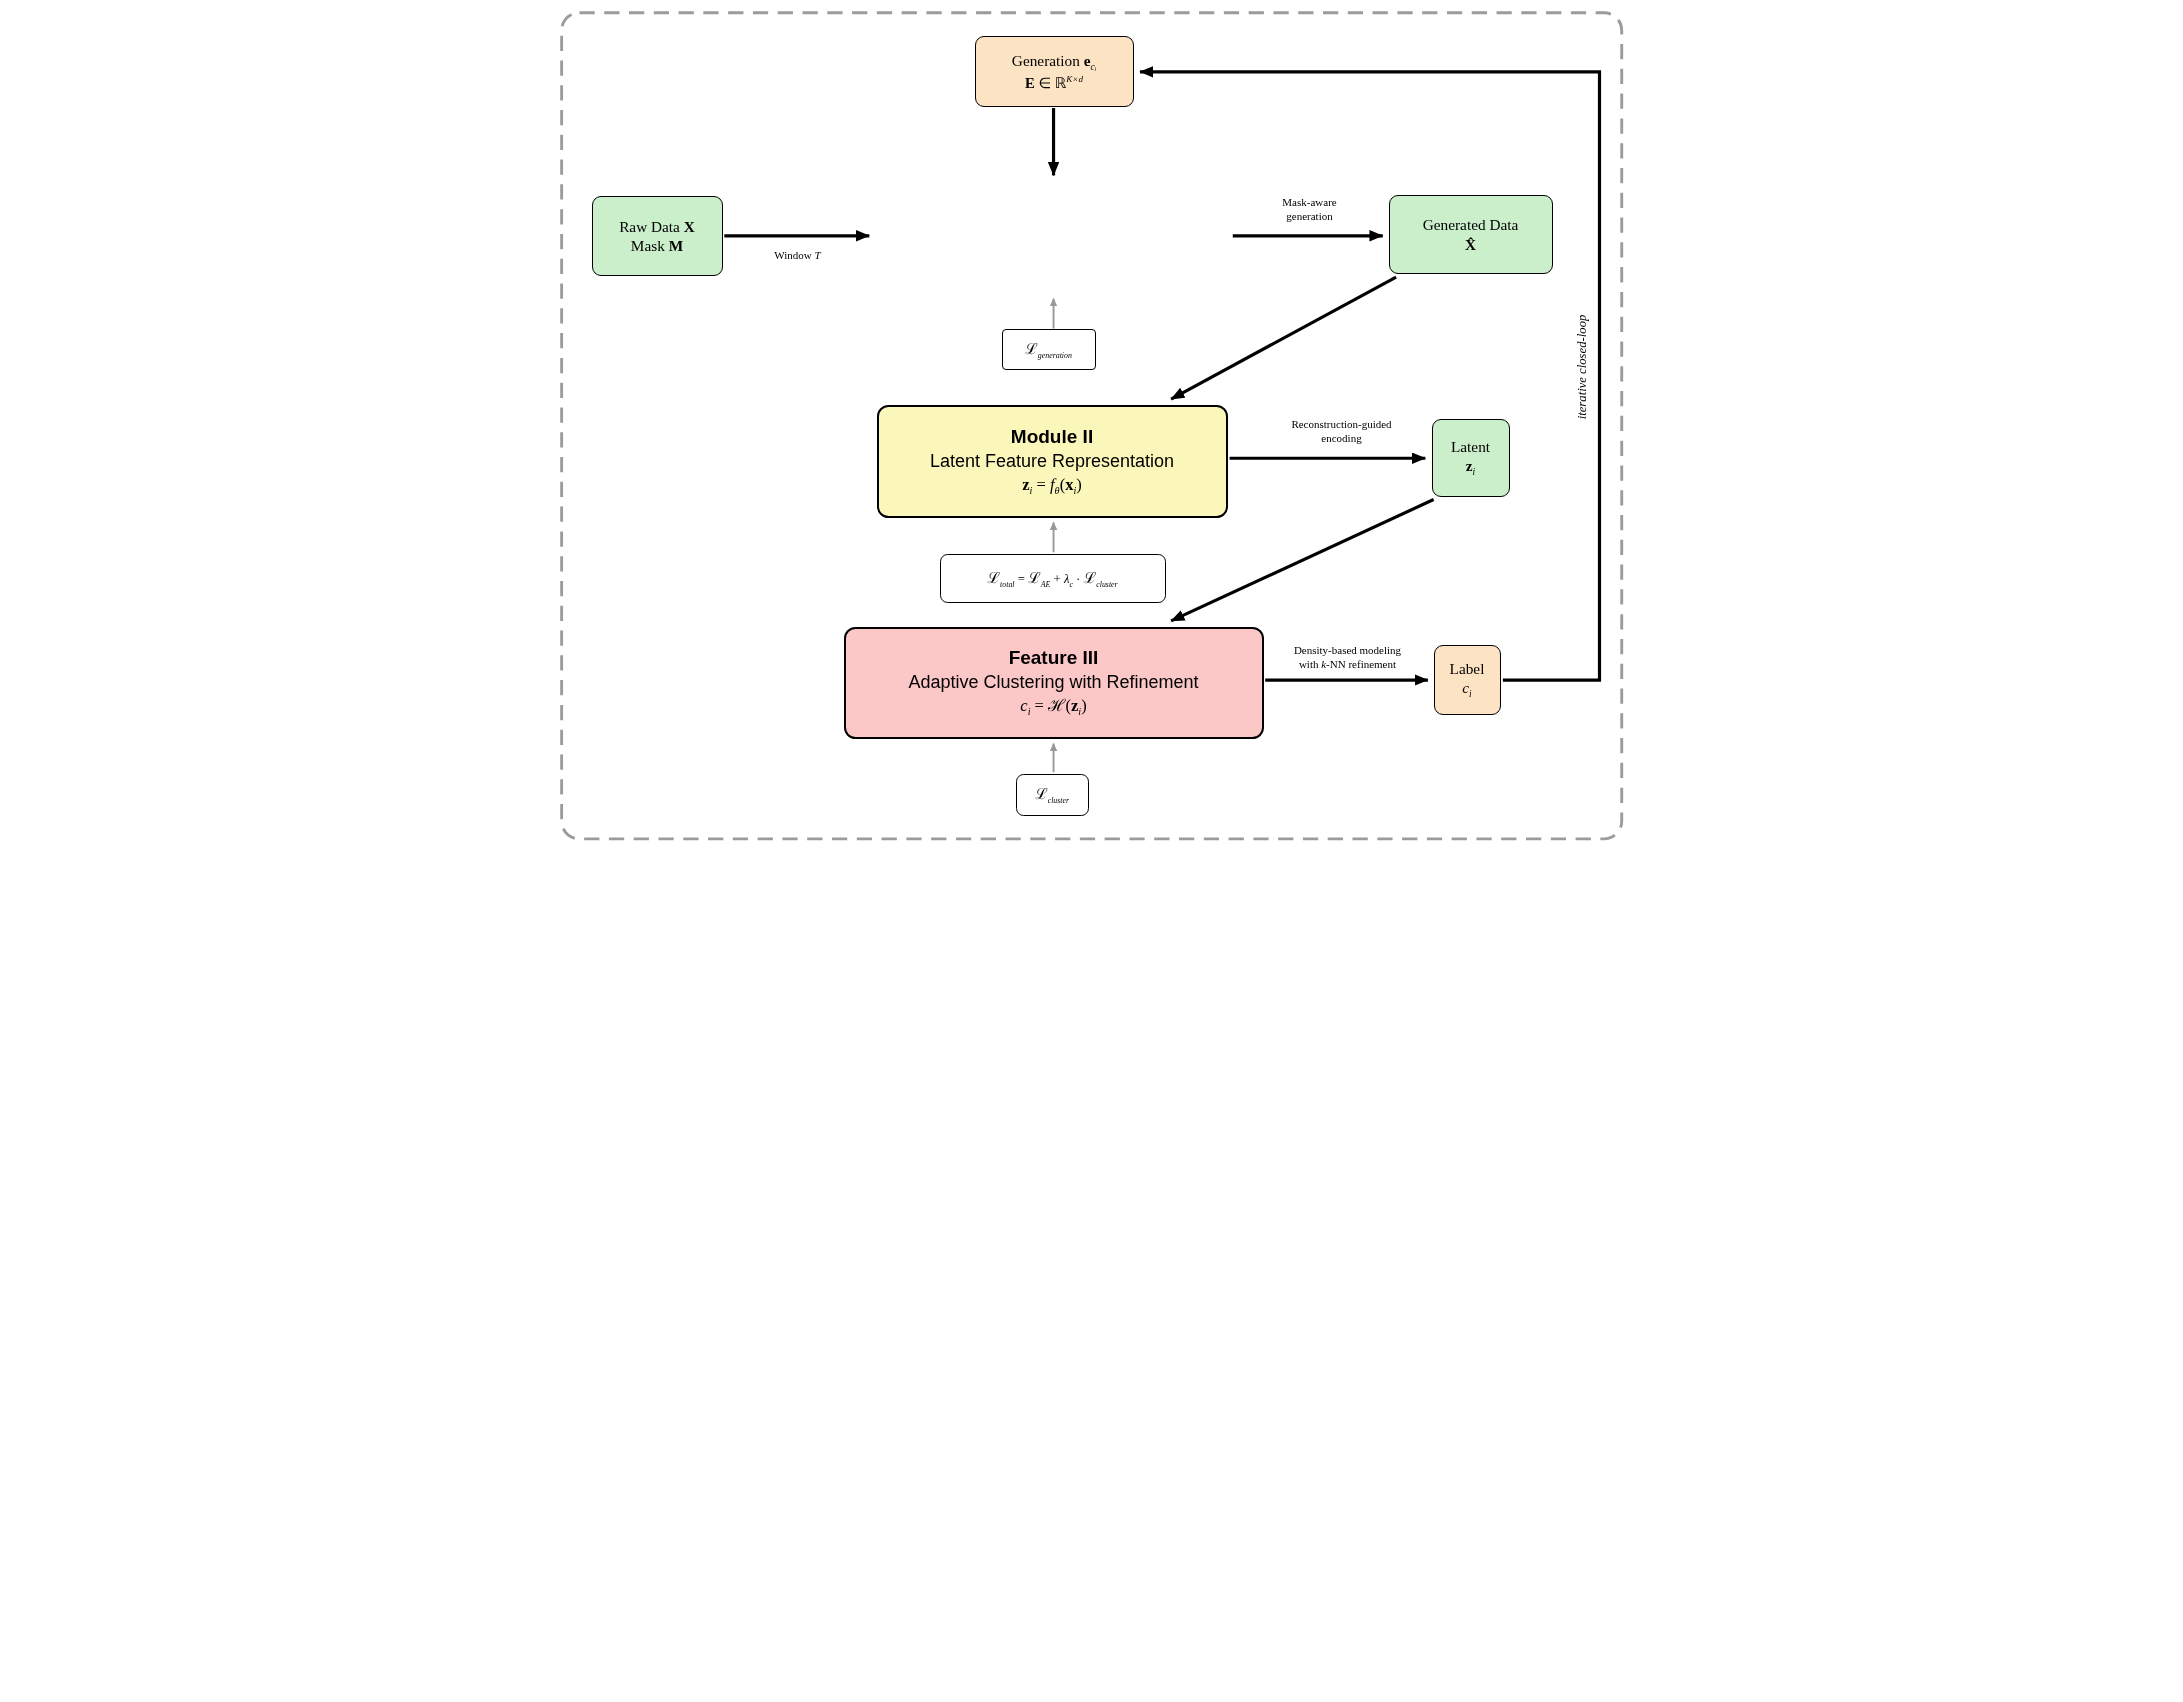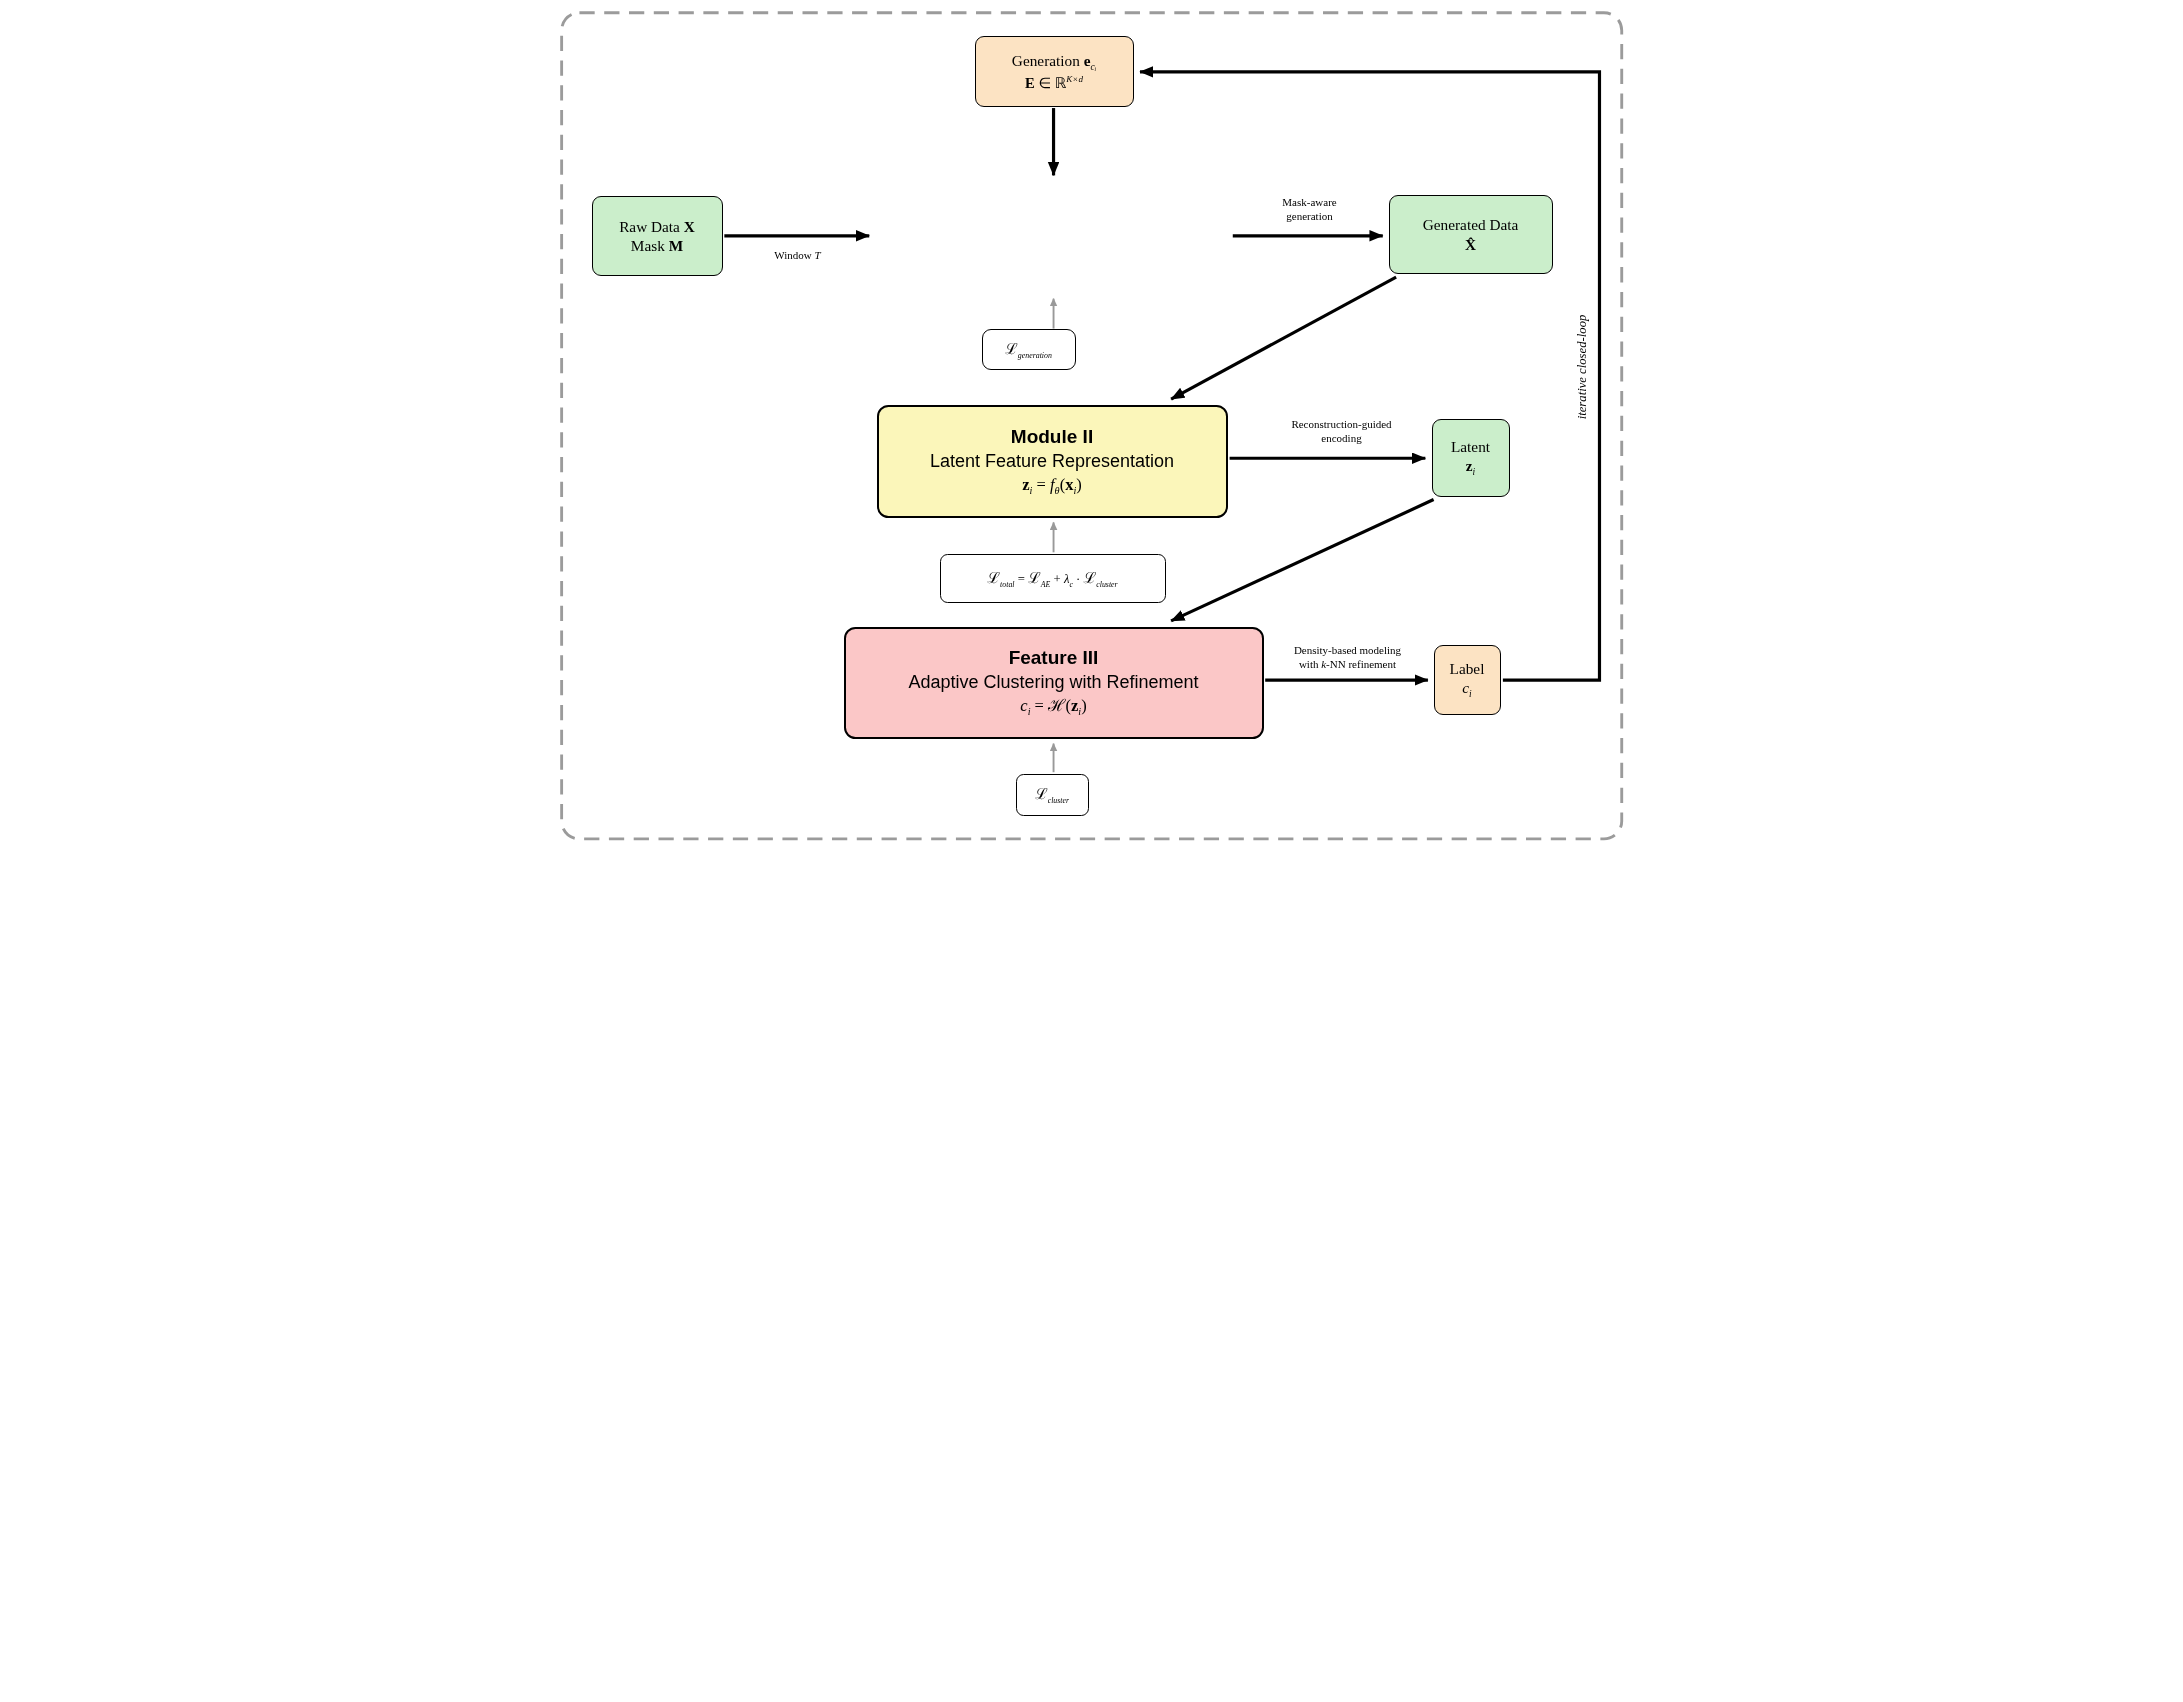--- a/index.html
+++ b/index.html
@@ -70,21 +70,21 @@
   <div class="box green bigtext" style="left:46px;top:196px;width:131px;height:80px;">
     <div><span>Raw Data </span><b>X</b></div>
     <div><span>Mask </span><b>M</b></div>
   </div>
 
   <div class="box green bigtext" style="left:843px;top:195px;width:164px;height:79px;">
     <div>Generated Data</div>
     <div><b>X̂</b></div>
   </div>
 
-  <div class="box white loss" style="left:436px;top:329px;width:94px;height:41px;border-radius:9px;">
+  <div class="box white loss" style="left:456px;top:329px;width:94px;height:41px;border-radius:4px;">
     <div><span class="scr">ℒ</span><sub>generation</sub></div>
   </div>
 
   <div class="box module yellow" style="left:331px;top:405px;width:351px;height:113px;">
     <div class="mtitle">Module II</div>
     <div class="msub">Latent Feature Representation</div>
     <div class="mformula"><b>z</b><sub>i</sub><span class="up"> = </span><span>f</span><sub>θ</sub><span class="up">(</span><b>x</b><sub>i</sub><span class="up">)</span></div>
   </div>
 
   <div class="box green bigtext" style="left:886px;top:419px;width:78px;height:78px;">

